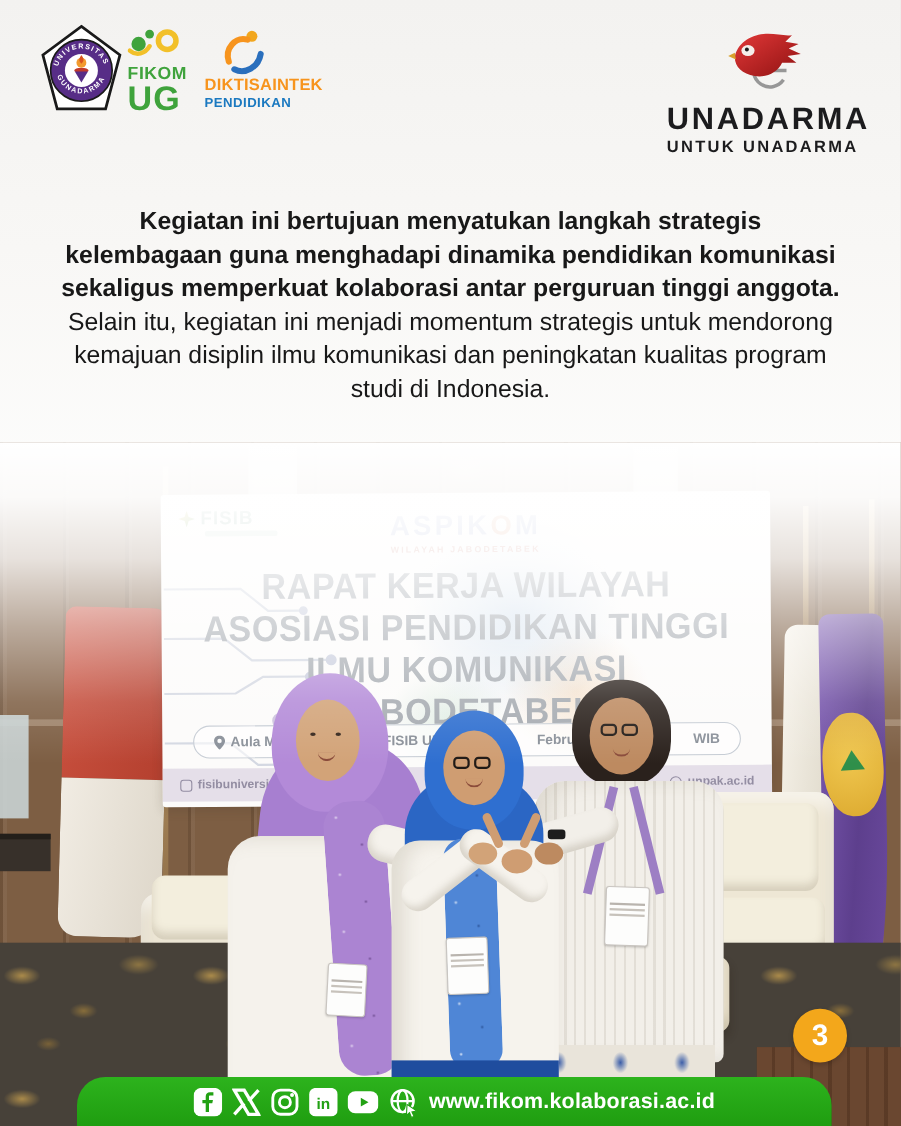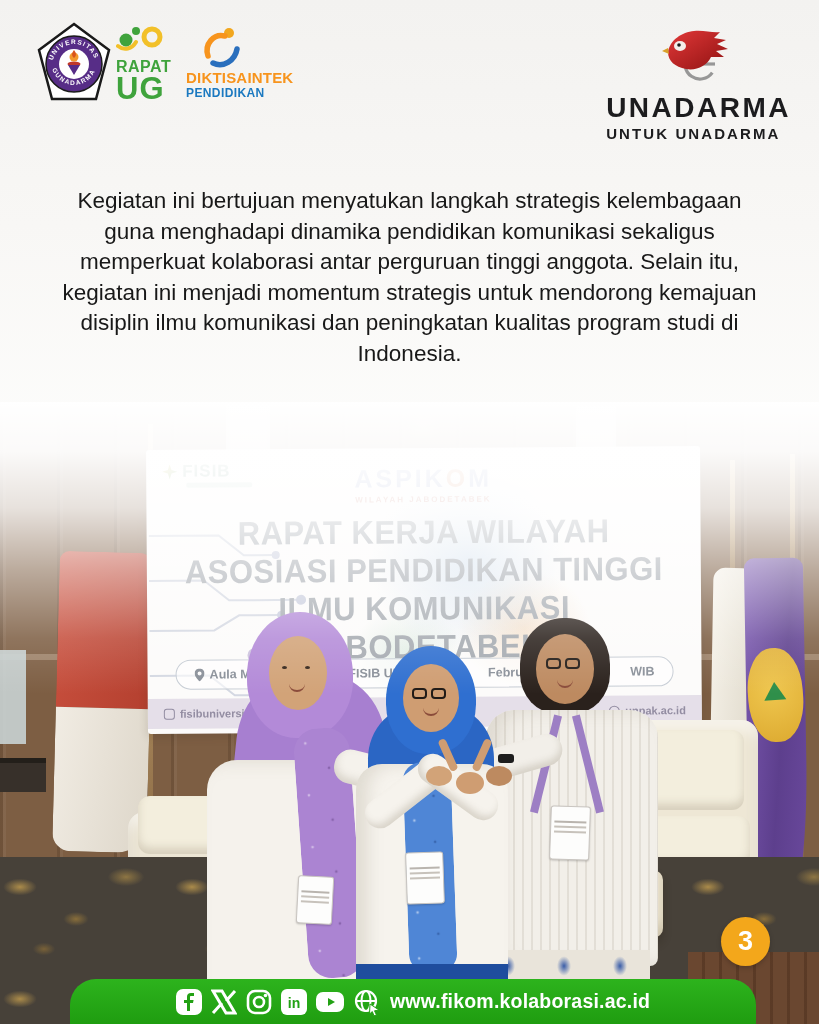--- a/index.html
+++ b/index.html
@@ -17,21 +17,21 @@
   .dikti .t1 { font-size:15px; font-weight:800; color:#f7941d; letter-spacing:.2px; }
   .dikti .t2 { font-size:12px; font-weight:800; color:#1b79c0; letter-spacing:.4px; }
   .brand { position:absolute; right:28px; top:24px; display:flex; align-items:center;flex-direction:column; }
   .brand .txt { margin-left:-14px; margin-top:4px; }
   .brand .name { font-size:28px; font-weight:800; color:#1c1c1e; letter-spacing:2.5px; line-height:1; }
   .brand .tag  { font-size:15px; font-weight:800; color:#1c1c1e; letter-spacing:2.1px; margin-top:3px; }
 
   
   .intro { position:absolute; left:55px; right:55px; top:186px; text-align:center;
            font-size:22.5px; line-height:1.36; color:#181818; }
-  .intro b { font-weight:400; }
+  .intro b { font-weight:700; }
 
   
   .photo { position:absolute; left:0; top:402px; width:819px; height:622px; }
   .wall { position:absolute; inset:0; background:#7d5e43;
           background-image:repeating-linear-gradient(90deg, rgba(46,28,14,.18) 0 3px, rgba(255,255,255,.05) 3px 6px, transparent 6px 57px); }
   .wall-seam { position:absolute; left:0; right:0; top:252px; height:6px; background:rgba(240,228,205,.28); }
   .frame { position:absolute; border:3px solid rgba(196,186,170,.85); background:rgba(236,231,221,.75); }
   .frame.f1 { left:226px; top:2px; width:44px; height:78px; }
   .frame.f2 { left:576px; top:4px; width:40px; height:74px; }
   .garuda { position:absolute; left:396px; top:-6px; width:54px; height:44px; opacity:.45;
@@ -160,21 +160,21 @@
     </svg>
   </div>
 
   <div class="fikom">
     <svg width="52" height="26" viewBox="0 0 52 26">
       <path d="M2 20 C8 25 16 23 20 16" stroke="#f2c029" stroke-width="4" fill="none" stroke-linecap="round"></path>
       <circle cx="10" cy="14" r="6.5" fill="#3fa33c"></circle>
       <circle cx="20" cy="5" r="4" fill="#3fa33c"></circle>
       <circle cx="36" cy="11" r="8" fill="none" stroke="#f2c029" stroke-width="5"></circle>
     </svg>
-    <div class="t1">RAPAT</div>
+    <div class="t1">FIKOM</div>
     <div class="t2">UG</div>
   </div>
 
   <div class="dikti">
     <svg width="48" height="42" viewBox="0 0 48 42">
       <circle cx="33" cy="7" r="5" fill="#f2a71e"></circle>
       <path d="M12 30 C8 18 18 7 29 10" stroke="#f7941d" stroke-width="5.5" fill="none" stroke-linecap="round"></path>
       <path d="M17 37 C27 42 39 35 41 23" stroke="#2a6fbd" stroke-width="5.5" fill="none" stroke-linecap="round"></path>
     </svg>
     <div class="t1">DIKTISAINTEK</div>

